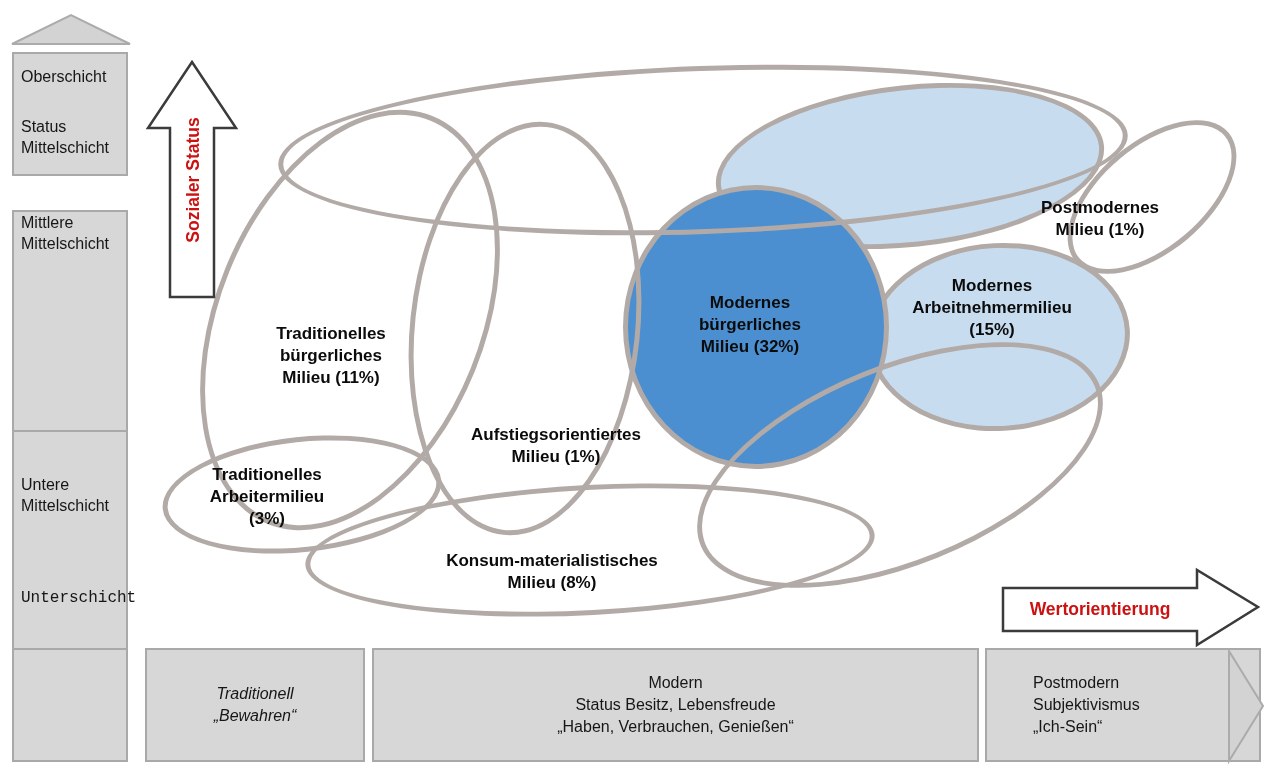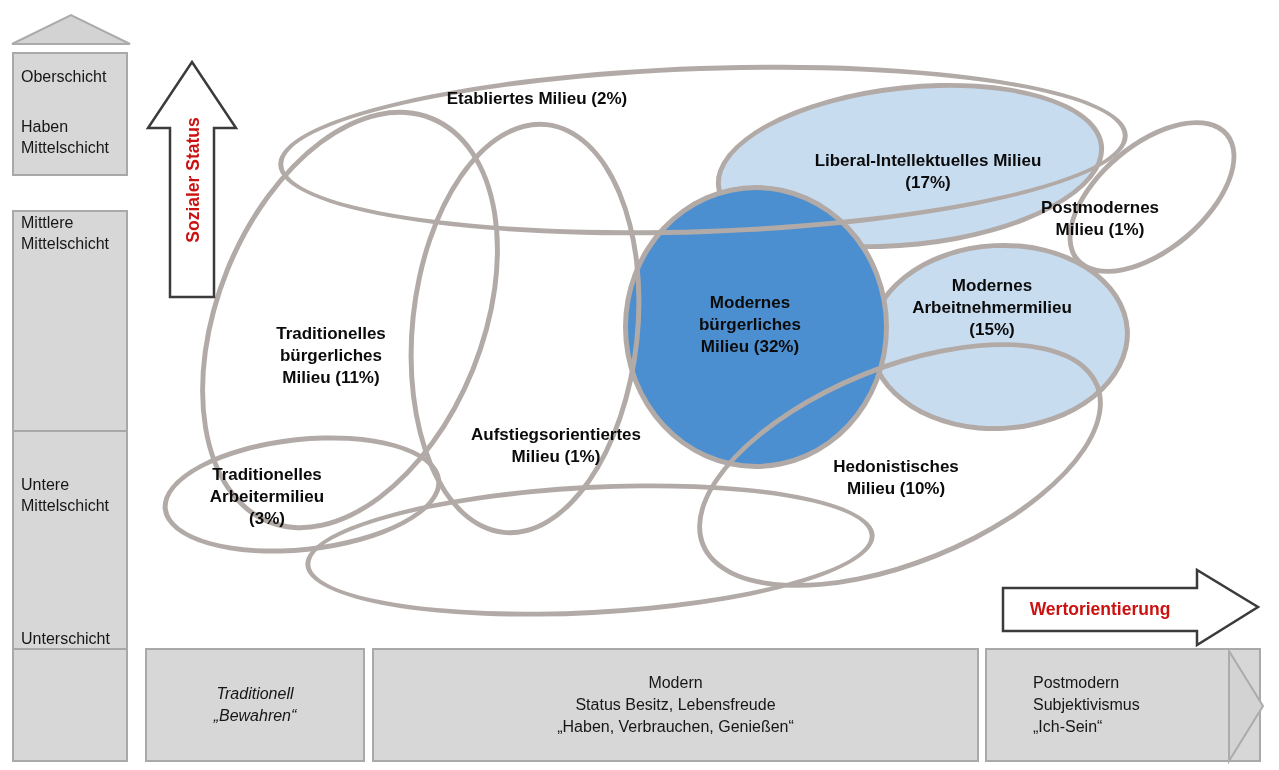--- a/index.html
+++ b/index.html
@@ -19,21 +19,21 @@
   
   .vbox{
     position:absolute;left:12px;width:116px;box-sizing:border-box;
     background:var(--box-gray);border:2px solid var(--box-border);
     color:#161616;font-size:16px;line-height:21px;z-index:10;
   }
   .vbox .lbl{white-space:pre-line;padding-left:7px;}
   #vbox1{top:52px;height:124px;display:flex;flex-direction:column;justify-content:space-between;padding:12px 0 16px 0;}
   #vbox2{top:210px;height:264px;display:flex;align-items:flex-start;}
   #vbox3{top:430px;height:258px;padding-top:42px;}
-  #vbox3 .lbl + .lbl{margin-top:112px;}
+  #vbox3 .lbl + .lbl{margin-top:72px;font-family:Liberation Mono, monospace;}
   #vbox4{top:648px;height:114px;}
   
   .hbox{
     position:absolute;top:648px;height:114px;box-sizing:border-box;
     background:var(--box-gray);border:2px solid var(--box-border);
     color:#161616;font-size:16px;line-height:22px;z-index:10;
     display:flex;align-items:center;justify-content:center;text-align:center;
   }
   .hbox .lbl{white-space:pre-line;}
   #hbox1{left:145px;width:220px;font-style:italic;}
@@ -78,21 +78,21 @@
   #status-label{left:193px;top:180px;transform:translate(-50%,-50%) rotate(-90deg);}
   #wert-label{left:1100px;top:609px;transform:translate(-50%,-50%);}
 </style>
 </head>
 <body>
 
 <div class="canvas">
 
   <div class="vbox" id="vbox1">
     <div class="lbl">Oberschicht</div>
-    <div class="lbl">Haben
+    <div class="lbl">Status
 Mittelschicht</div>
   </div>
   <div class="vbox" id="vbox2">
     <div class="lbl">Mittlere
 Mittelschicht</div>
   </div>
   <div class="vbox" id="vbox3">
     <div class="lbl">Untere
 Mittelschicht</div>
     <div class="lbl">Unterschicht</div>
@@ -118,41 +118,38 @@
   <div class="ellipse fill-light" id="el-arbeitnehmer"></div>
   <div class="ellipse fill-dark" id="el-modernes"></div>
   <div class="ellipse" id="el-etabliertes"></div>
   <div class="ellipse" id="el-postmodernes"></div>
   <div class="ellipse" id="el-tradbuerg"></div>
   <div class="ellipse" id="el-aufstieg"></div>
   <div class="ellipse" id="el-tradarbeiter"></div>
   <div class="ellipse" id="el-hedonist"></div>
   <div class="ellipse" id="el-konsum"></div>
 
-  <div class="mlabel" id="lab-etabliertes">Etabliertes Milieu (2%)</div>
-  <div class="mlabel" id="lab-liberal">Liberal-Intellektuelles Milieu
-(17%)</div>
   <div class="mlabel" id="lab-postmodernes">Postmodernes
 Milieu (1%)</div>
   <div class="mlabel" id="lab-modernes">Modernes
 bürgerliches
 Milieu (32%)</div>
   <div class="mlabel" id="lab-arbeitnehmer">Modernes
 Arbeitnehmermilieu
 (15%)</div>
   <div class="mlabel" id="lab-tradbuerg">Traditionelles
 bürgerliches
 Milieu  (11%)</div>
   <div class="mlabel" id="lab-aufstieg">Aufstiegsorientiertes
 Milieu (1%)</div>
   <div class="mlabel" id="lab-tradarbeiter">Traditionelles
 Arbeitermilieu
 (3%)</div>
-  <div class="mlabel" id="lab-hedonist">Hedonistisches
-Milieu (10%)</div>
+  <div class="mlabel" id="lab-konsum">Konsum-materialistisches
+Milieu (8%)</div>
 
   <svg class="arrows" width="1279" height="770" viewBox="0 0 1279 770">
     <polygon points="12,44 71,15 130,44" fill="#d3d3d3" stroke="#ababab" stroke-width="2"></polygon>
     <polygon points="192,62 236,128 214,128 214,297 170,297 170,128 148,128" fill="#ffffff" stroke="#3b3b3b" stroke-width="2.5" stroke-linejoin="miter"></polygon>
     <polygon points="1003,588 1197,588 1197,570 1258,607 1197,645 1197,631 1003,631" fill="#ffffff" stroke="#3b3b3b" stroke-width="2.5" stroke-linejoin="miter"></polygon>
     <polygon points="1229,651 1263,706 1229,761" fill="#d3d3d3" stroke="#ababab" stroke-width="2"></polygon>
   </svg>
 
   <div class="axis-label" id="status-label">Sozialer Status</div>
   <div class="axis-label" id="wert-label">Wertorientierung</div>

